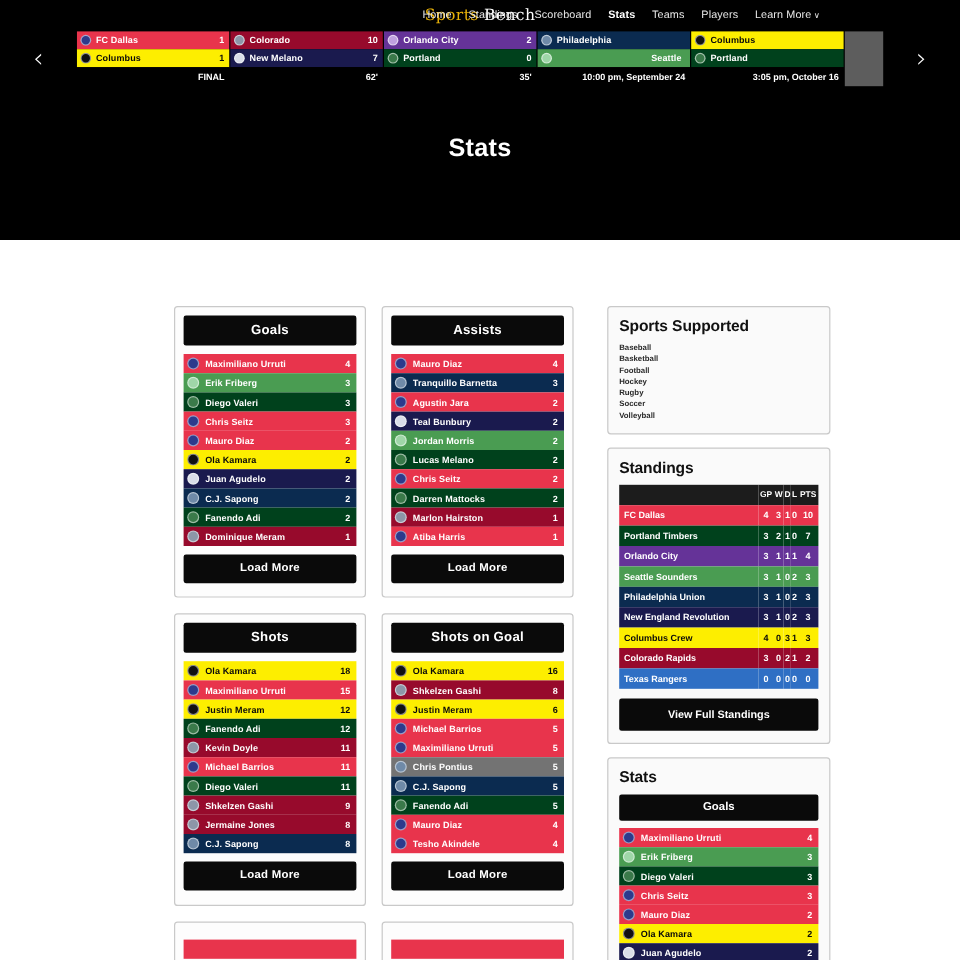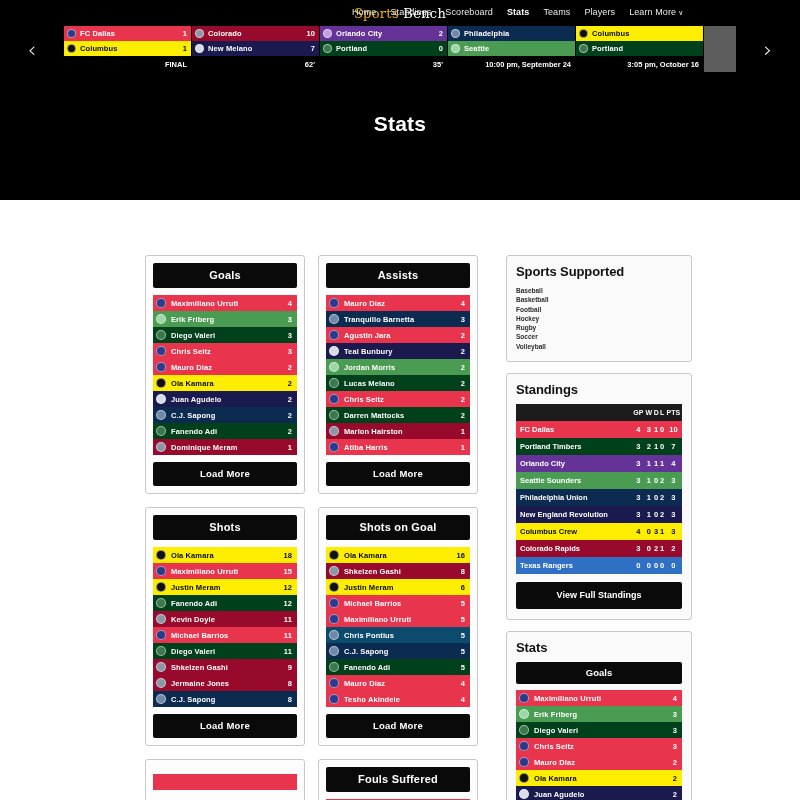--- a/index.html
+++ b/index.html
@@ -341,21 +341,21 @@
             <span class="g-score">0</span>
           </div>
           <div class="g-status">35'</div>
         </div>
         <div class="game">
           <div class="g-row" style="background: rgb(11, 43, 80); color: rgb(255, 255, 255);">
             <span class="g-logo" style="background: rgb(111, 138, 168);"></span>
             <span class="g-name">Philadelphia</span>
             <span class="g-score"></span>
           </div>
-          <div class="g-row" style="background: rgb(74, 156, 82); color: rgb(255, 255, 255);">
+          <div class="g-row" style="background: rgb(74, 156, 82); color: rgb(255, 255, 255); text-align: right;">
             <span class="g-logo" style="background: rgb(159, 214, 168);"></span>
             <span class="g-name">Seattle</span>
             <span class="g-score"></span>
           </div>
           <div class="g-status">10:00 pm, September 24</div>
         </div>
         <div class="game">
           <div class="g-row" style="background: rgb(253, 238, 0); color: rgb(10, 10, 10);">
             <span class="g-logo" style="background: rgb(17, 17, 17);"></span>
             <span class="g-name">Columbus</span>
@@ -569,21 +569,21 @@
             <div class="srow" style="background: rgb(232, 52, 76); color: rgb(255, 255, 255);">
               <span class="s-logo" style="background: rgb(45, 58, 140);"></span>
               <span class="s-name">Michael Barrios</span>
               <span class="s-val">5</span>
             </div>
             <div class="srow" style="background: rgb(232, 52, 76); color: rgb(255, 255, 255);">
               <span class="s-logo" style="background: rgb(45, 58, 140);"></span>
               <span class="s-name">Maximiliano Urruti</span>
               <span class="s-val">5</span>
             </div>
-            <div class="srow" style="background: #0c4a6e; color: rgb(255, 255, 255);">
+            <div class="srow" style="background: #737373; color: rgb(255, 255, 255);">
               <span class="s-logo" style="background: rgb(111, 138, 168);"></span>
               <span class="s-name">Chris Pontius</span>
               <span class="s-val">5</span>
             </div>
             <div class="srow" style="background: rgb(11, 43, 80); color: rgb(255, 255, 255);">
               <span class="s-logo" style="background: rgb(111, 138, 168);"></span>
               <span class="s-name">C.J. Sapong</span>
               <span class="s-val">5</span>
             </div>
             <div class="srow" style="background: rgb(0, 65, 28); color: rgb(255, 255, 255);">
@@ -603,21 +603,20 @@
             </div>
           </div>
           <div class="loadmore">Load More</div>
         </div>
         <div class="card">
           <div class="card-list">
             <div class="srow" style="background: rgb(232, 52, 76); color: rgb(255, 255, 255);"></div>
           </div>
         </div>
         <div class="card">
-          <div class="card-title">Fouls Suffered</div>
           <div class="card-list">
             <div class="srow" style="background: rgb(232, 52, 76); color: rgb(255, 255, 255);"></div>
           </div>
         </div>
       </div>
 
     <div id="col-side">
 
       <div class="widget">
         <div class="widget-h">Sports Supported</div>

